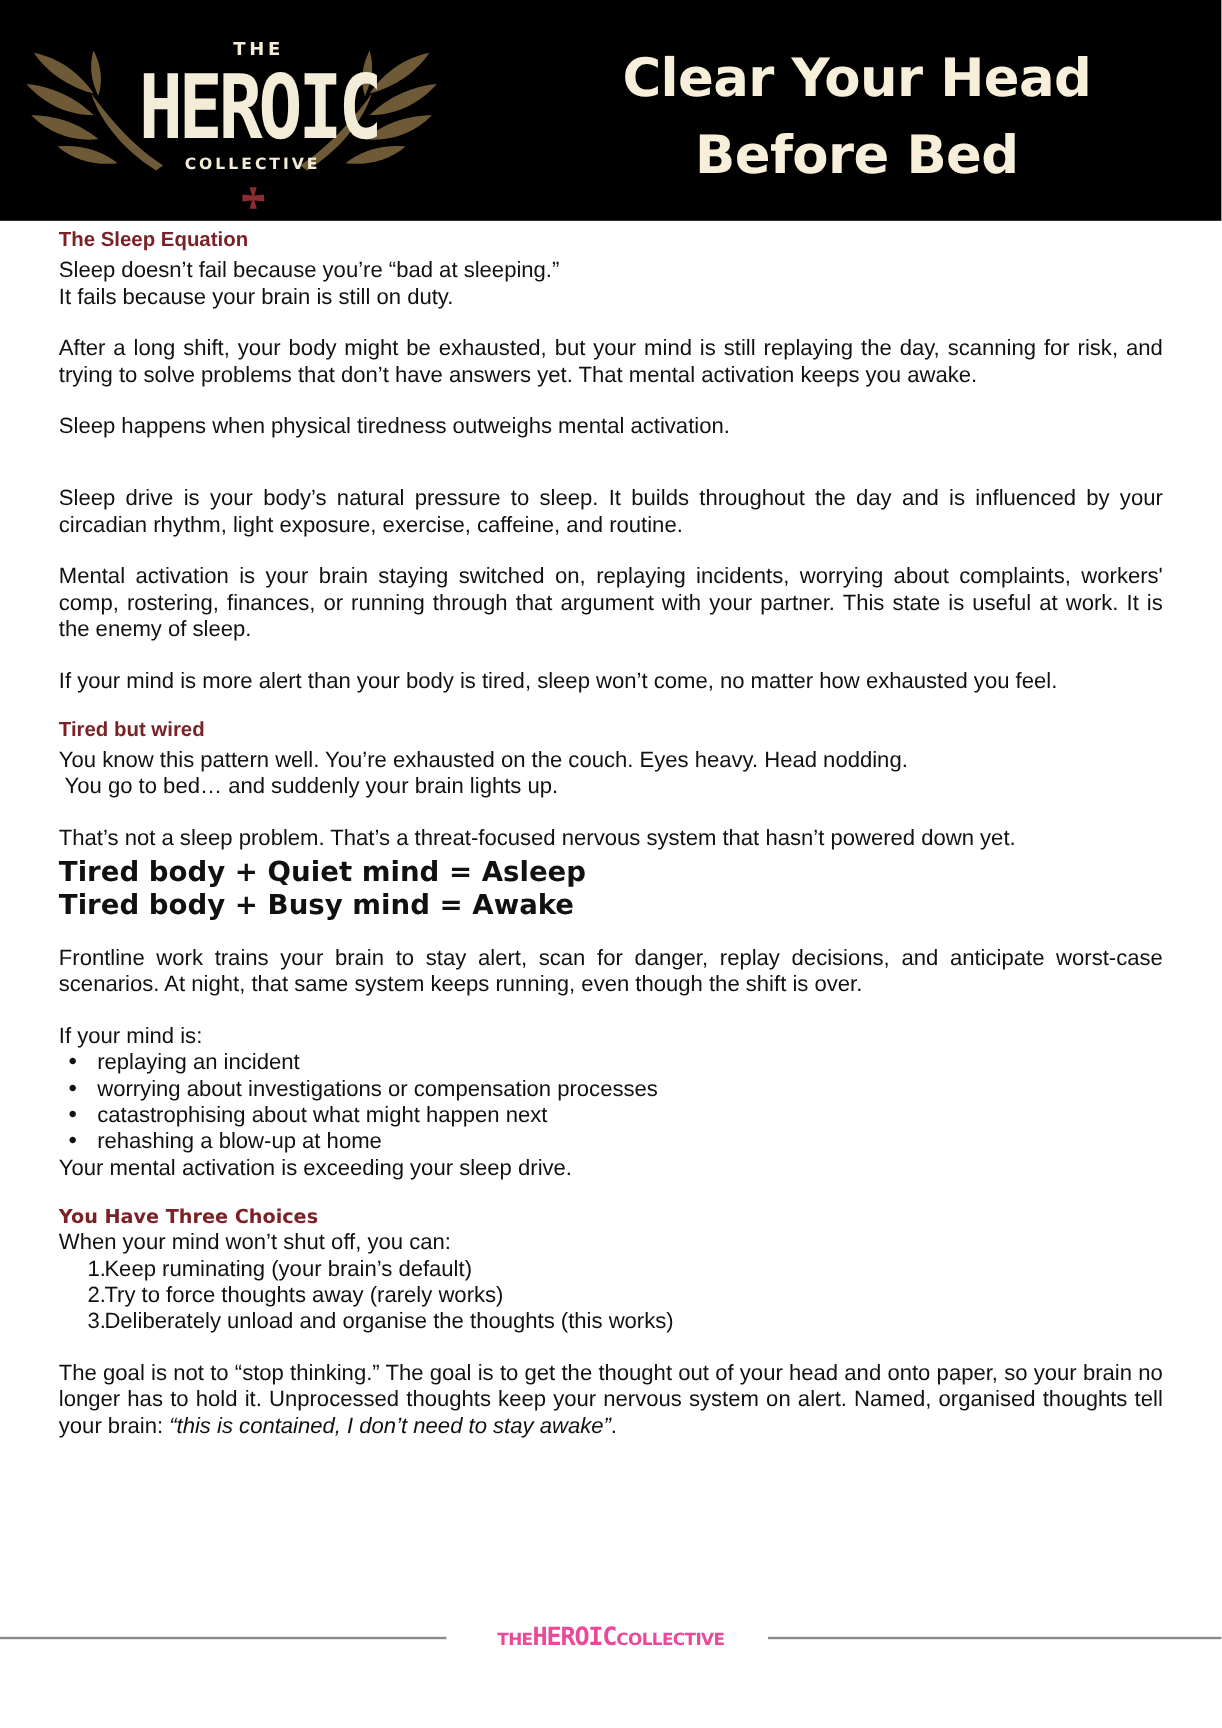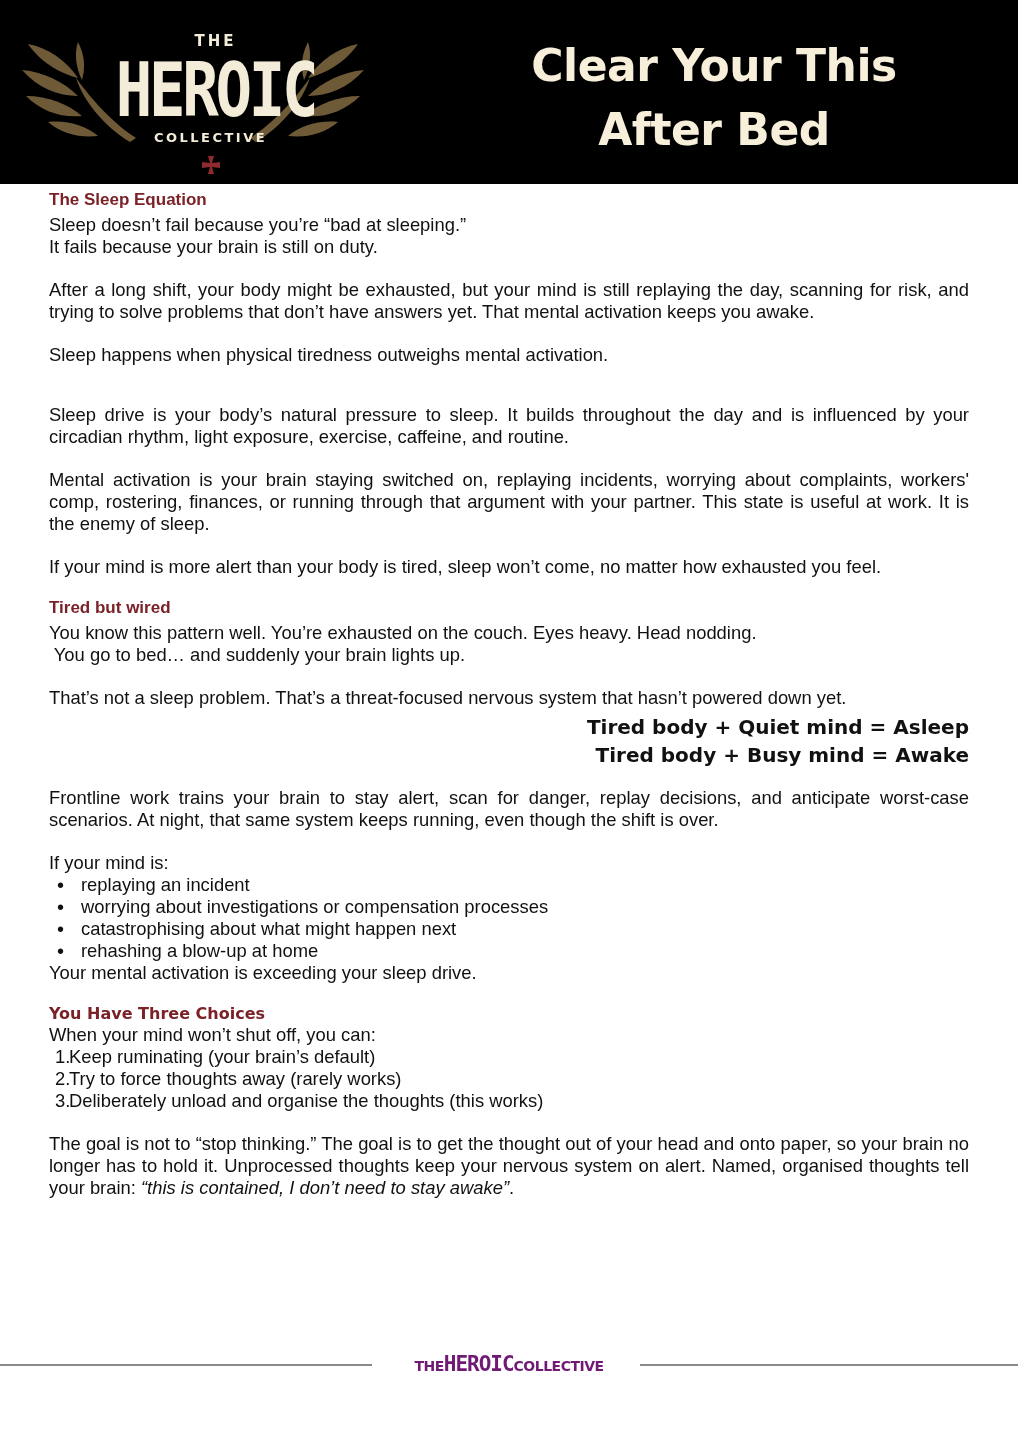--- a/index.html
+++ b/index.html
@@ -17,34 +17,34 @@
   .logo .cross { position: absolute; left: 182px; top: 146px; width: 22px; height: 22px; }
 
   .title { position: absolute; left: 470px; top: 34px; width: 488px; text-align: center; color: #f7efd9; font-family: "DejaVu Sans", sans-serif; font-weight: bold; font-size: 44px; line-height: 64px; letter-spacing: -0.5px; }
 
   .content { position: absolute; left: 49px; top: 186px; width: 920px; font-size: 17.4px; line-height: 22px; }
   .content p { text-align: justify; font-family: "Liberation Sans", sans-serif; font-size: 18.4px; line-height: 22px; }
   .h2 { color: #7a2227; font-family: Liberation Sans, sans-serif; font-weight: bold; font-size: 17px; line-height: 28px; }
   .h3 { color: #7a2227; font-family: "DejaVu Sans", sans-serif; font-weight: bold; font-size: 16px; line-height: 20px; }
   .gap { height: 21px; }
   .eq-red { text-align: center; color: #7a2227; font-family: "DejaVu Sans", sans-serif; font-weight: bold; font-size: 25px; line-height: 32px; }
-  .eq-black { text-align: right; color: #111; font-family: "DejaVu Sans", sans-serif; font-weight: bold; font-size: 20px; line-height: 28px; }
+  .eq-black { text-align: left; color: #111; font-family: "DejaVu Sans", sans-serif; font-weight: bold; font-size: 23px; line-height: 28px; }
   ul.bul { list-style: none; margin-left: 8px; }
   ul.bul li { position: relative; padding-left: 24px; font-family: "Liberation Sans", sans-serif; font-size: 18.4px; line-height: 22px; }
   ul.bul li::before { content: "\2022"; position: absolute; left: 0; top: 0; font-size: 20px; }
-  ol.num { list-style: none; margin-left: 6px; }
+  ol.num { list-style: none; margin-left: 24px; }
   ol.num li { font-family: "Liberation Sans", sans-serif; font-size: 18.4px; line-height: 22px; }
   ol.num li .n { display: inline-block; width: 14px; }
   .it { font-style: italic; }
 
   .footer { position: absolute; left: 0; top: 1352px; width: 1018px; height: 24px; }
   .footer .line { position: absolute; top: 12px; height: 2px; background: #8a8a8a; }
   .footer .line.l { left: 0; width: 372px; }
   .footer .line.r { left: 640px; width: 378px; }
-  .footer .brand { position: absolute; left: 386px; top: 0; width: 246px; text-align: center; color: #701a75; font-family: "DejaVu Sans", sans-serif; font-weight: bold; white-space: nowrap; }
+  .footer .brand { position: absolute; left: 386px; top: 0; width: 246px; text-align: center; color: #ec4899; font-family: "DejaVu Sans", sans-serif; font-weight: bold; white-space: nowrap; }
   .footer .brand .s { font-size: 14px; letter-spacing: -0.5px; }
   .footer .brand .b { font-size: 21px; letter-spacing: -1px; font-family: "DejaVu Sans Mono", monospace; }
 </style>
 </head>
 <body>
 
 <div class="header">
   <div class="logo">
     <svg class="wing left" viewBox="0 0 120 110">
       <g fill="#6e5a37">
@@ -67,22 +67,22 @@
       </g>
     </svg>
     <div class="the">THE</div>
     <div class="heroic">HEROIC</div>
     <div class="collective">COLLECTIVE</div>
     <svg class="cross" viewBox="0 0 22 22">
       <path fill="#8e2a30" d="M8 2 L14 2 L12 9 L20 8 L20 14 L12 13 L14 20 L8 20 L10 13 L2 14 L2 8 L10 9 Z"></path>
     </svg>
   </div>
   <div class="title">
-    <div>Clear Your This</div>
-    <div>After Bed</div>
+    <div>Clear Your Head</div>
+    <div>Before Bed</div>
   </div>
 </div>
 
 <div class="content">
   <div class="h2">The Sleep Equation</div>
   <p style="text-align:left">Sleep doesn’t fail because you’re “bad at sleeping.”</p>
   <p style="text-align:left">It fails because your brain is still on duty.</p>
   <div class="gap"></div>
   <p>After a long shift, your body might be exhausted, but your mind is still replaying the day, scanning for risk, and trying to solve problems that don’t have answers yet. That mental activation keeps you awake.</p>
   <div class="gap"></div>

